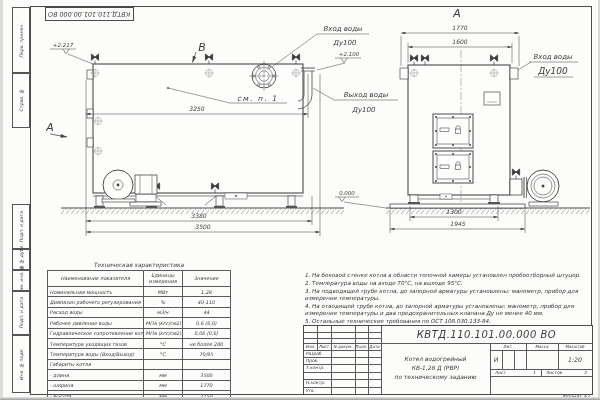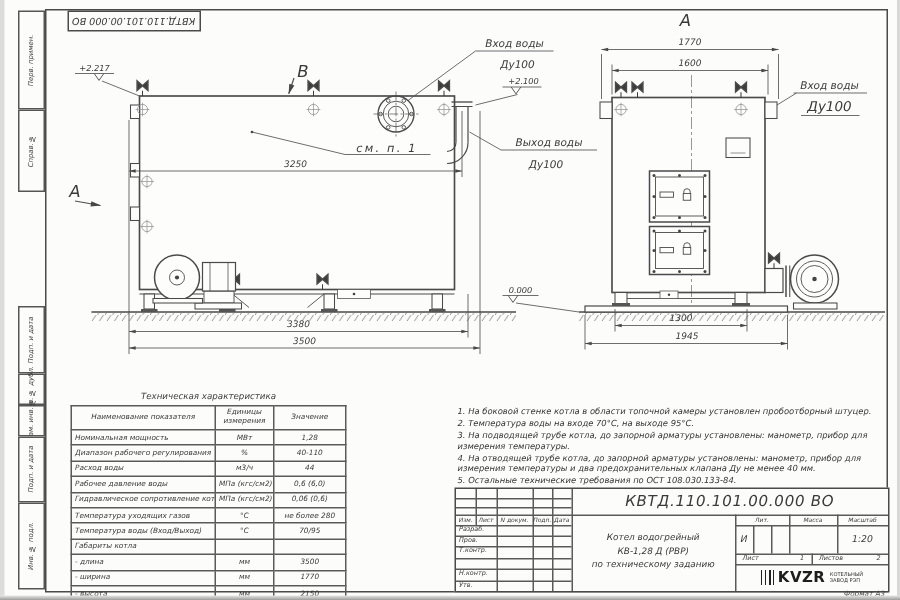--- a/index.html
+++ b/index.html
@@ -463,30 +463,20 @@
     <div class="cell val" style="left:186px;top:23.5px;width:12px;height:19.5px">И</div>
     <div class="cell val" style="left:254px;top:23.5px;width:34px;height:19.5px">1:20</div>
     <div class="cell sheetcell" style="left:186px;top:43px;width:51px;height:7px">
       <span>Лист</span>
       <span>1</span>
     </div>
     <div class="cell sheetcell" style="left:237px;top:43px;width:51px;height:7px">
       <span>Листов</span>
       <span>2</span>
     </div>
-    <div class="cell" style="left:186px;top:50px;width:102px;height:18px">
-      <div class="logo">
-        <span class="bars"></span>
-        <span class="kvzr">KVZR</span>
-        <span class="sub">
-          <span>КОТЕЛЬНЫЙ</span>
-          <span>ЗАВОД РЭП</span>
-        </span>
-      </div>
-    </div>
   </div>
 
   <div class="fmt">Формат  А3</div>
 
   <div class="edge-l"></div>
   <div class="edge-r"></div>
   <div class="edge-b"></div>
 </div>
 
 </body></html>

